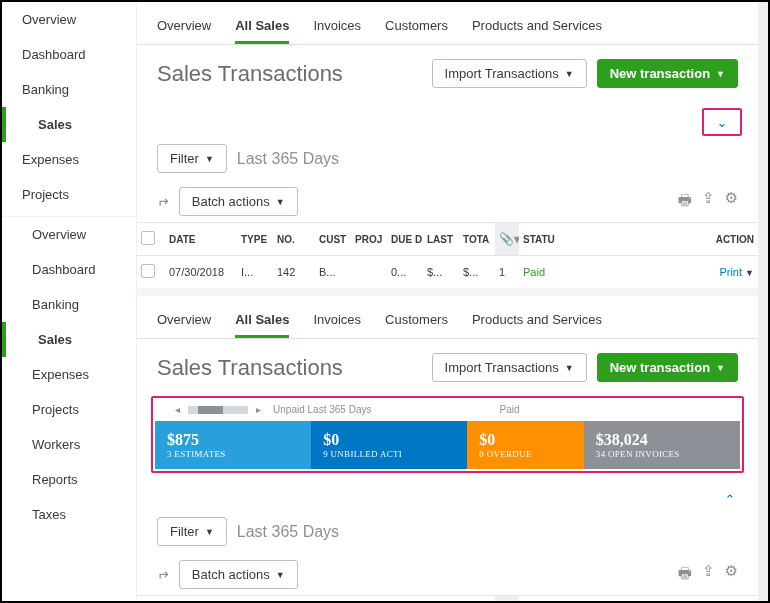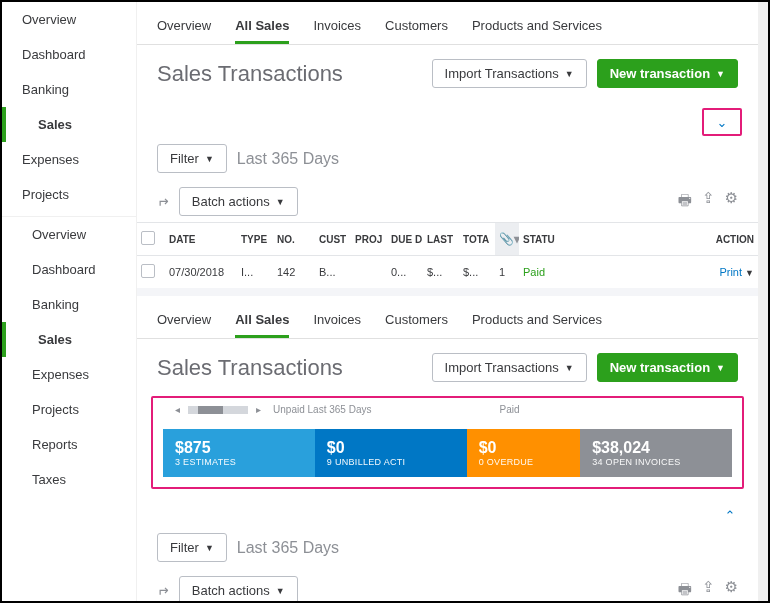--- a/index.html
+++ b/index.html
@@ -30,21 +30,21 @@
 .icons-right { margin-left: auto; display: flex; gap: 10px; }
 .table { width: 100%; border-collapse: collapse; }
 .table th, .table td { padding: 8px 4px; text-align: left; font-size: 11px; border-top: 1px solid #e3e5e8; white-space: nowrap; overflow: hidden; }
 .table th { font-weight: bold; color: #393a3d; font-size: 10px; }
 .table td { color: #393a3d; }
 .checkbox { width: 14px; height: 14px; border: 1px solid #babec5; border-radius: 2px; display: inline-block; }
 .status-paid { color: #2ca01c; }
 .link { color: #0077c5; cursor: pointer; }
 .action-col { text-align: right; padding-right: 16px; }
 .table th.action-col, .table td.action-col { text-align: right; }
-.money-bar { display: flex; margin: 8px; }
+.money-bar { display: flex; margin: 0; font-family: Liberation Serif, serif; }
 .money-seg { flex: 1; color: #fff; padding: 10px 12px; min-width: 0; overflow: hidden; }
 .money-amt { font-size: 16px; font-weight: 600; }
 .money-lbl { font-size: 9px; opacity: 0.95; letter-spacing: 0.3px; white-space: nowrap; }
 .seg-lightblue { background: #29a0dc; }
 .seg-blue { background: #0077c5; }
 .seg-orange { background: #ff9000; flex: 0.7; }
 .seg-gray { background: #8d9096; }
 .seg-green { background: #7fc31c; flex: 1.4; }
 .bar-header { display: flex; align-items: center; padding: 4px 20px 6px 20px; font-size: 10px; color: #8d9096; gap: 8px; }
 .bar-header .slider { width: 60px; height: 8px; background: #d4d7dc; position: relative; }
@@ -68,20 +68,21 @@
         <div class="sidebar-item">Expenses</div>
         <div class="sidebar-item">Projects</div>
       </div>
     <div style="border-top:1px solid #f0f0f0; margin-top:4px;" id="side2">
         <div class="sidebar-item sidebar-sub">Overview</div>
         <div class="sidebar-item sidebar-sub">Dashboard</div>
         <div class="sidebar-item sidebar-sub">Banking</div>
         <div class="sidebar-item active sidebar-sub">Sales</div>
         <div class="sidebar-item sidebar-sub">Expenses</div>
         <div class="sidebar-item sidebar-sub">Projects</div>
+        <div class="sidebar-item sidebar-sub">Workers</div>
         <div class="sidebar-item sidebar-sub">Reports</div>
         <div class="sidebar-item sidebar-sub">Taxes</div>
       </div>
   </div>
 
   <div class="main">
 
     <div class="panel">
       <div class="tabs" id="tabs1">
           <div class="tab">Overview</div>

